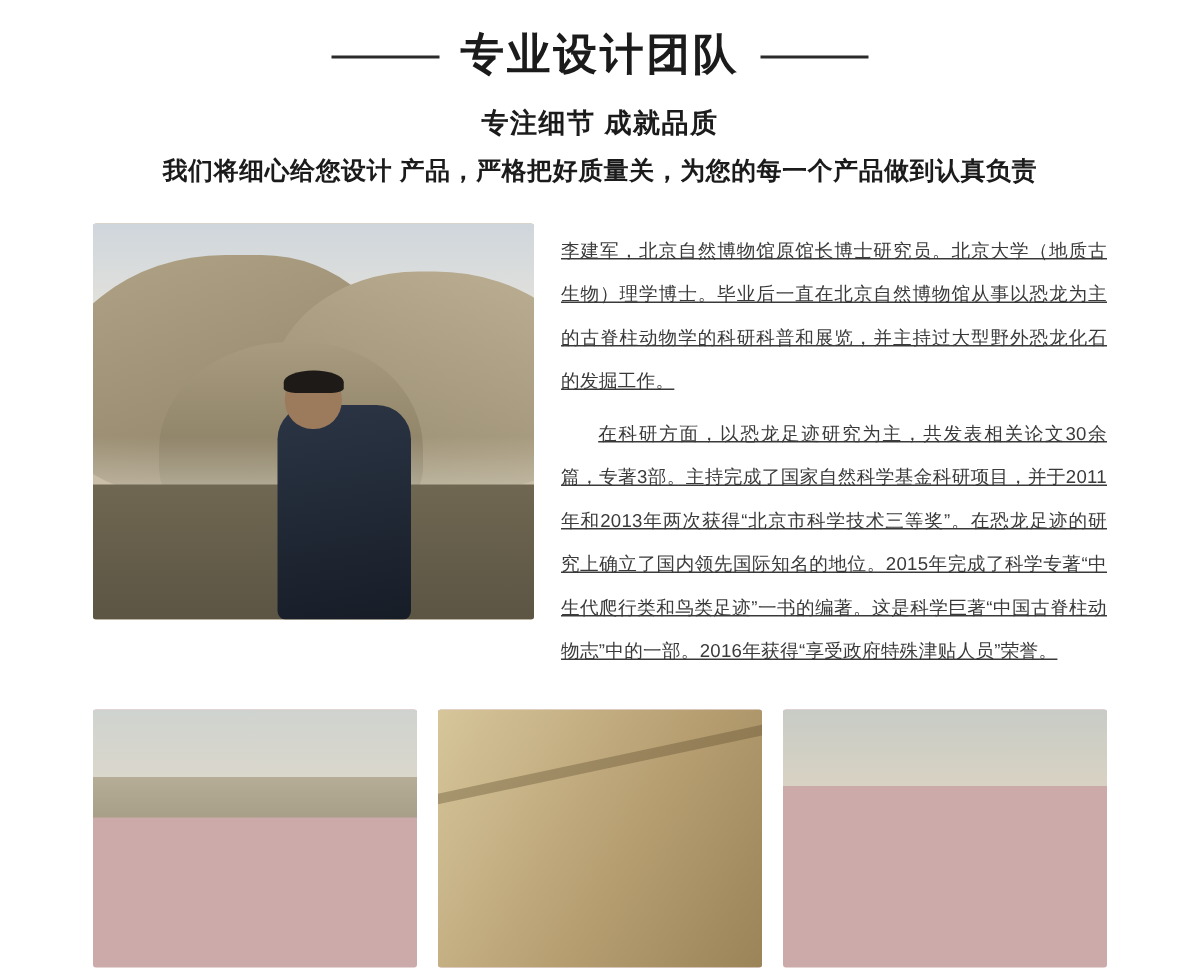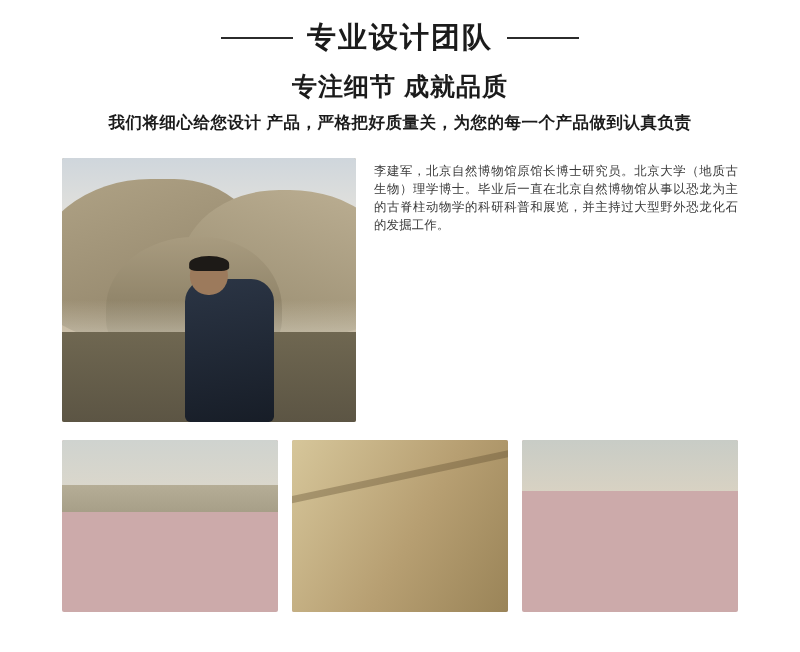--- a/index.html
+++ b/index.html
@@ -40,21 +40,21 @@
   .main-title {
     font-size: 29px;
     font-weight: bold;
     letter-spacing: 2px;
     color: #1b1b1b;
     line-height: 1.1;
     white-space: nowrap;
   }
   .sub-title {
     margin-top: 16px;
-    font-size: 25px;
+    font-size: 18px;
     font-weight: bold;
     letter-spacing: 1px;
     color: #1b1b1b;
   }
   .tag-line {
     margin-top: 9px;
     font-size: 16.5px;
     font-weight: bold;
     letter-spacing: 0.5px;
     color: #1b1b1b;
@@ -78,24 +78,25 @@
     position: relative;
     background: #b9a88c;
   }
   .bio {
     flex: 1 1 auto;
     padding-top: 4px;
   }
   .bio p {
     margin: 0 0 6px 0;
     font-size: 12.4px;
-    line-height: 18px;
+    line-height: 29px;
     color: #3a3a3a;
     text-align: justify;
     letter-spacing: 0.2px;
+    text-decoration: underline;
   }
   .bio p.indent {
     text-indent: 2em;
   }
 
   
   .strip {
     margin-top: 18px;
     padding: 0 62px;
     display: flex;
@@ -181,20 +182,21 @@
         <div class="p1-dust"></div>
         <div class="p1-ground"></div>
         <div class="p1-body"></div>
         <div class="p1-head"></div>
         <div class="p1-hair"></div>
       </div>
     </div>
 
     <div class="bio">
       <p>李建军，北京自然博物馆原馆长博士研究员。北京大学（地质古生物）理学博士。毕业后一直在北京自然博物馆从事以恐龙为主的古脊柱动物学的科研科普和展览，并主持过大型野外恐龙化石的发掘工作。</p>
+      <p class="indent">在科研方面，以恐龙足迹研究为主，共发表相关论文30余篇，专著3部。主持完成了国家自然科学基金科研项目，并于2011年和2013年两次获得“北京市科学技术三等奖”。在恐龙足迹的研究上确立了国内领先国际知名的地位。2015年完成了科学专著“中生代爬行类和鸟类足迹”一书的编著。这是科学巨著“中国古脊柱动物志”中的一部。2016年获得“享受政府特殊津贴人员”荣誉。</p>
     </div>
 
   </div>
 
   <div class="strip">
 
     <div class="shot">
       <div class="ph">
         <div class="s1-sky"></div>
         <div class="s1-far"></div>

